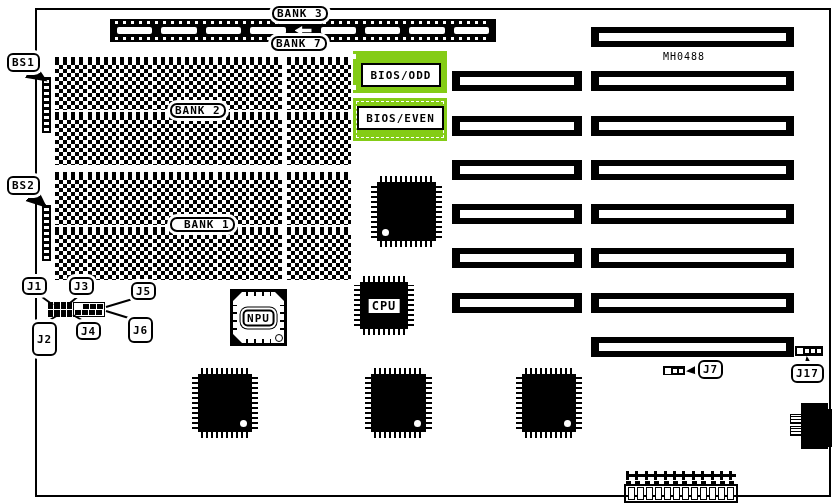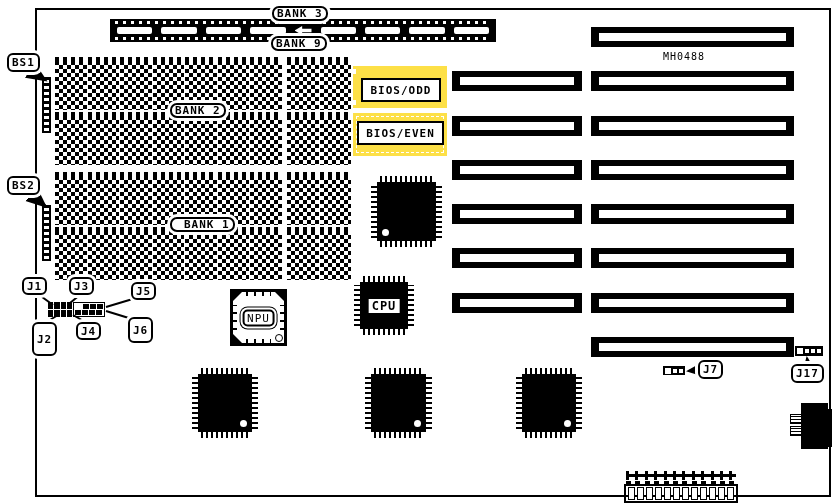--- a/index.html
+++ b/index.html
@@ -31,21 +31,21 @@
   .dram-gap{width:5px;background:#fff;}
   .chip-dip{flex:1;position:relative;background:repeating-conic-gradient(#000 0% 25%,#fff 0% 50%) top left/8px 8px;}
   .chip-dip::before{content:"";position:absolute;top:0;left:0;right:0;height:5px;
         background:repeating-linear-gradient(90deg,#000 0 4px,#fff 4px 8px);}
 
   
   .pinstrip{width:9px;border:2px solid #000;
         background:repeating-linear-gradient(0deg,#fff 0 3px,#000 3px 6px);z-index:2;}
 
   
-  .bios{background:#fde047;z-index:2;margin-top:15px;}
+  .bios{background:#84cc16;z-index:2;}
   .bios .inlbl{position:absolute;background:#fff;border:2px solid #000;font-weight:bold;font-size:11px;
         letter-spacing:1px;display:flex;align-items:center;justify-content:center;}
   .bios.dashed::after{content:"";position:absolute;inset:3px;border:1px dashed #fff;}
   .bios .tick{position:absolute;left:0;width:3px;height:5px;background:#fff;}
 
   
   .slot{background:#000;z-index:2;}
   .slot .bar{position:absolute;left:8px;right:8px;top:6px;bottom:6px;background:#fff;}
 
   
@@ -69,21 +69,21 @@
   #npu .br{position:absolute;bottom:1px;right:1px;width:6px;height:6px;border:1px solid #000;border-radius:50%;background:#fff;}
   #npu .tkt{position:absolute;top:0;left:13px;right:13px;height:4px;
         background:repeating-linear-gradient(90deg,#000 0 2px,transparent 2px 8px);}
   #npu .tkb{position:absolute;bottom:0;left:13px;right:13px;height:4px;
         background:repeating-linear-gradient(90deg,#000 0 2px,transparent 2px 8px);}
   #npu .tkl{position:absolute;left:0;top:13px;bottom:13px;width:4px;
         background:repeating-linear-gradient(0deg,#000 0 2px,transparent 2px 8px);}
   #npu .tkr{position:absolute;right:0;top:13px;bottom:13px;width:4px;
         background:repeating-linear-gradient(0deg,#000 0 2px,transparent 2px 8px);}
   #npu .npulbl{position:absolute;left:50%;top:50%;transform:translate(-50%,-50%);background:#fff;
-        border:2px solid #000;border-radius:5px;padding:0 3px;font-weight:normal;font-size:11px;
+        border:2px solid #000;border-radius:5px;padding:0 3px;font-weight:bold;font-size:11px;
         letter-spacing:1px;box-shadow:0 0 0 2px #fff,0 0 0 3px #000;}
 
   
   #jblock{left:48px;top:302px;width:57px;height:15px;display:flex;z-index:2;}
   #jblock .grid{width:24px;display:grid;grid-template-columns:repeat(4,1fr);grid-template-rows:1fr 1fr;gap:1px;}
   #jblock .grid div{background:#000;}
   #jblock .boxed{flex:1;border:1px solid #000;margin-left:1px;display:flex;flex-direction:column;justify-content:space-between;padding:1px;}
   #jblock .r{display:flex;gap:1px;height:5px;}
   #jblock .r.top{justify-content:flex-end;}
   #jblock .r div{width:6px;background:#000;}
@@ -127,21 +127,21 @@
         <div class="s"></div>
         <div class="s"></div>
         <div class="arrow"></div>
         <div class="s"></div>
         <div class="s"></div>
         <div class="s"></div>
         <div class="s"></div>
       </div>
   </div>
   <div class="lbl abs sq" style="left:272px;top:6px;height:15px;">BANK 3</div>
-  <div class="lbl abs sq" style="left:271px;top:36px;height:15px;">BANK 9</div>
+  <div class="lbl abs sq" style="left:271px;top:36px;height:15px;">BANK 7</div>
 
   <div id="dram">
       <div class="dram-row abs" style="left: 55px; top: 57px; width: 296px; height: 53px;">
         <div class="dram-group" style="width: 227px;">
           <div class="chip-dip"></div>
           <div class="chip-dip"></div>
           <div class="chip-dip"></div>
           <div class="chip-dip"></div>
           <div class="chip-dip"></div>
           <div class="chip-dip"></div>

